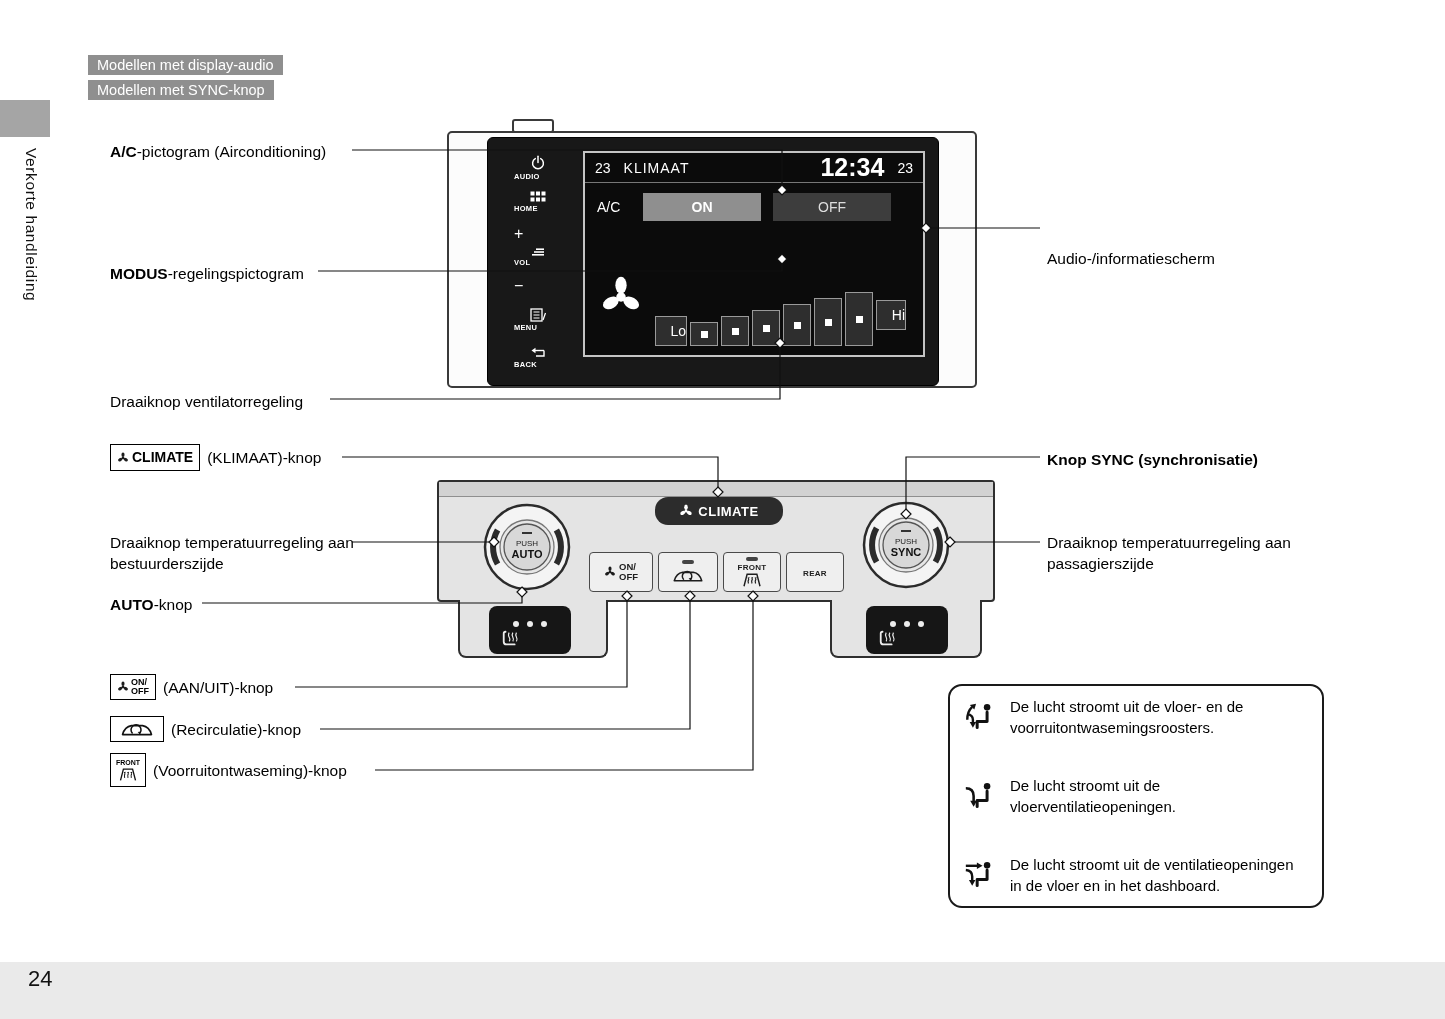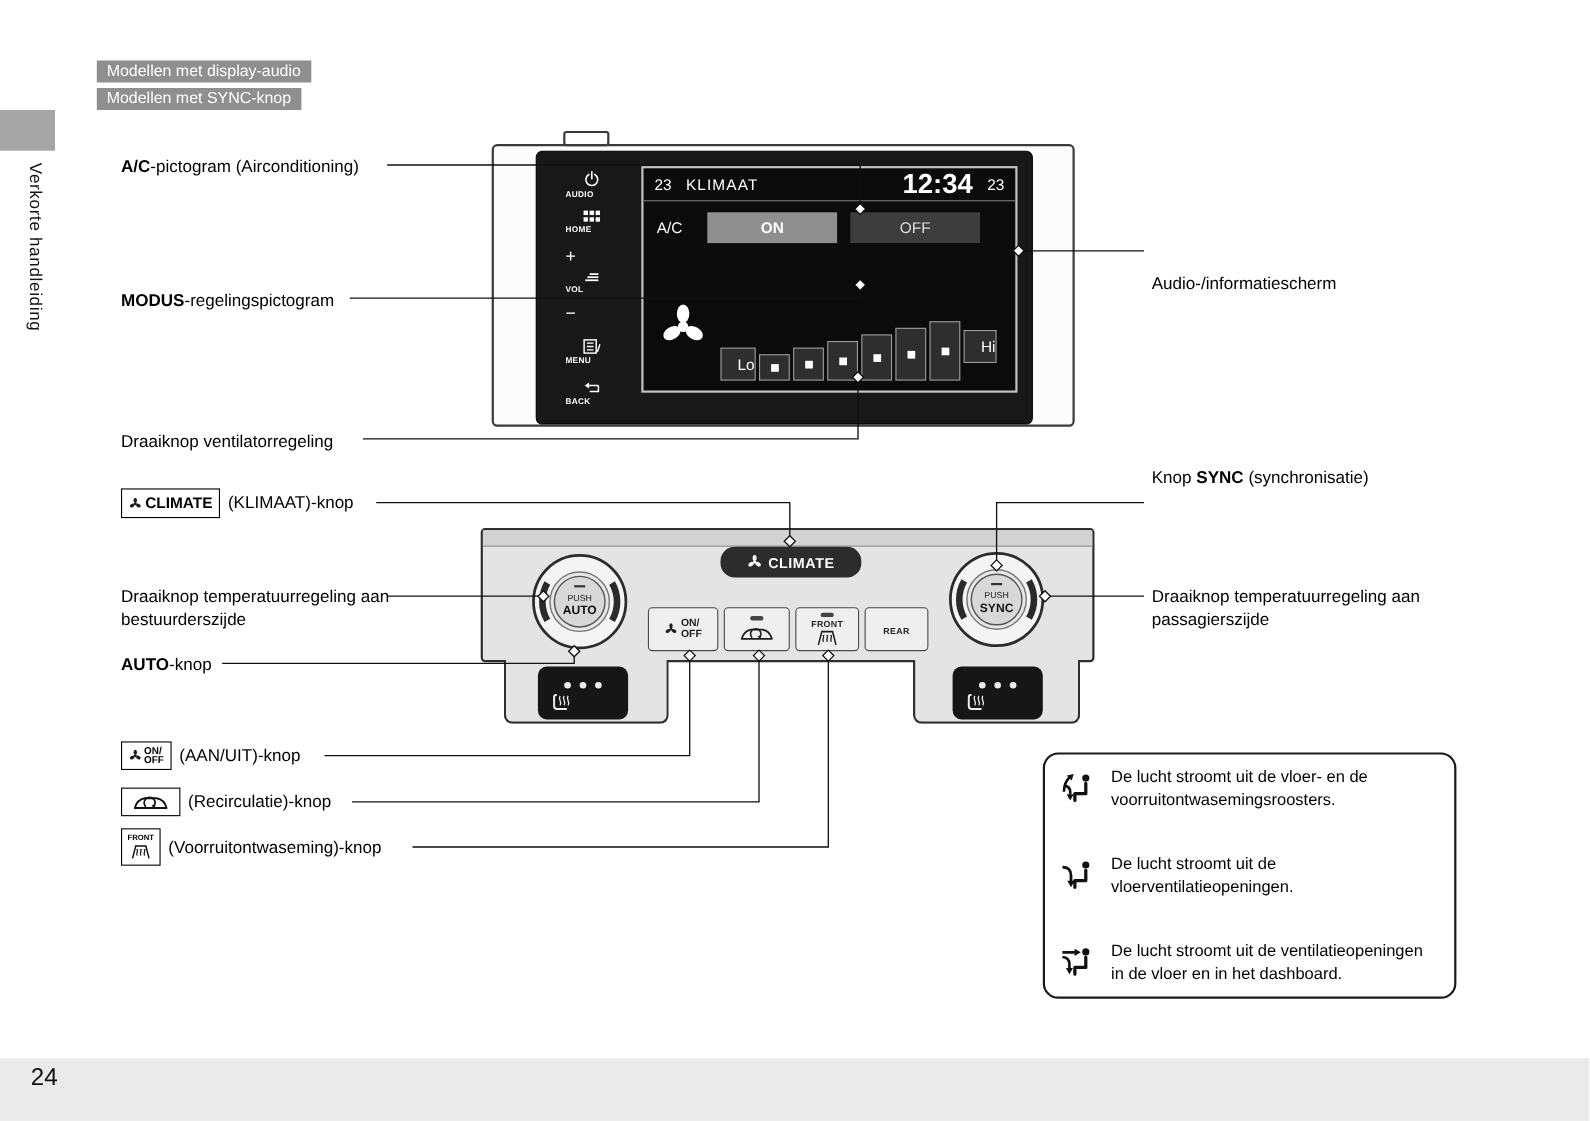--- a/index.html
+++ b/index.html
@@ -91,21 +91,21 @@
   #c-ac { left:110px; top:141px; }
   #c-mode { left:110px; top:263px; }
   #c-fan { left:110px; top:391px; }
   #c-climate { left:110px; top:444px; }
   #c-driver { left:110px; top:532px; width:270px; }
   #c-auto { left:110px; top:594px; }
   #c-onoff { left:110px; top:674px; }
   #c-recirc { left:110px; top:716px; }
   #c-front { left:110px; top:753px; }
   #c-screen { left:1047px; top:220px;margin-top:28px; }
-  #c-sync { left:1047px; top:424px; }
+  #c-sync { left:1047px; top:449px;font-weight:bold; }
   #c-pass { left:1047px; top:532px; width:300px; }
 
   .icon-box { border:1.7px solid #000; background:#fff; display:inline-flex; align-items:center; justify-content:center; flex:none; }
   .climate-box { padding:2px 6px; gap:3px; }
   .cb-txt { font-size:14px; }
   .onoff-box { width:46px; height:26px; gap:2px; }
   .onoff-mini { display:flex; flex-direction:column; font-size:9px; font-weight:bold; line-height:9px; }
   .recirc-box { width:54px; height:26px; }
   .recirc-ic-s { width:34px; height:20px; color:#111; }
   .front-box { width:36px; height:34px; flex-direction:column; padding:1px; }

